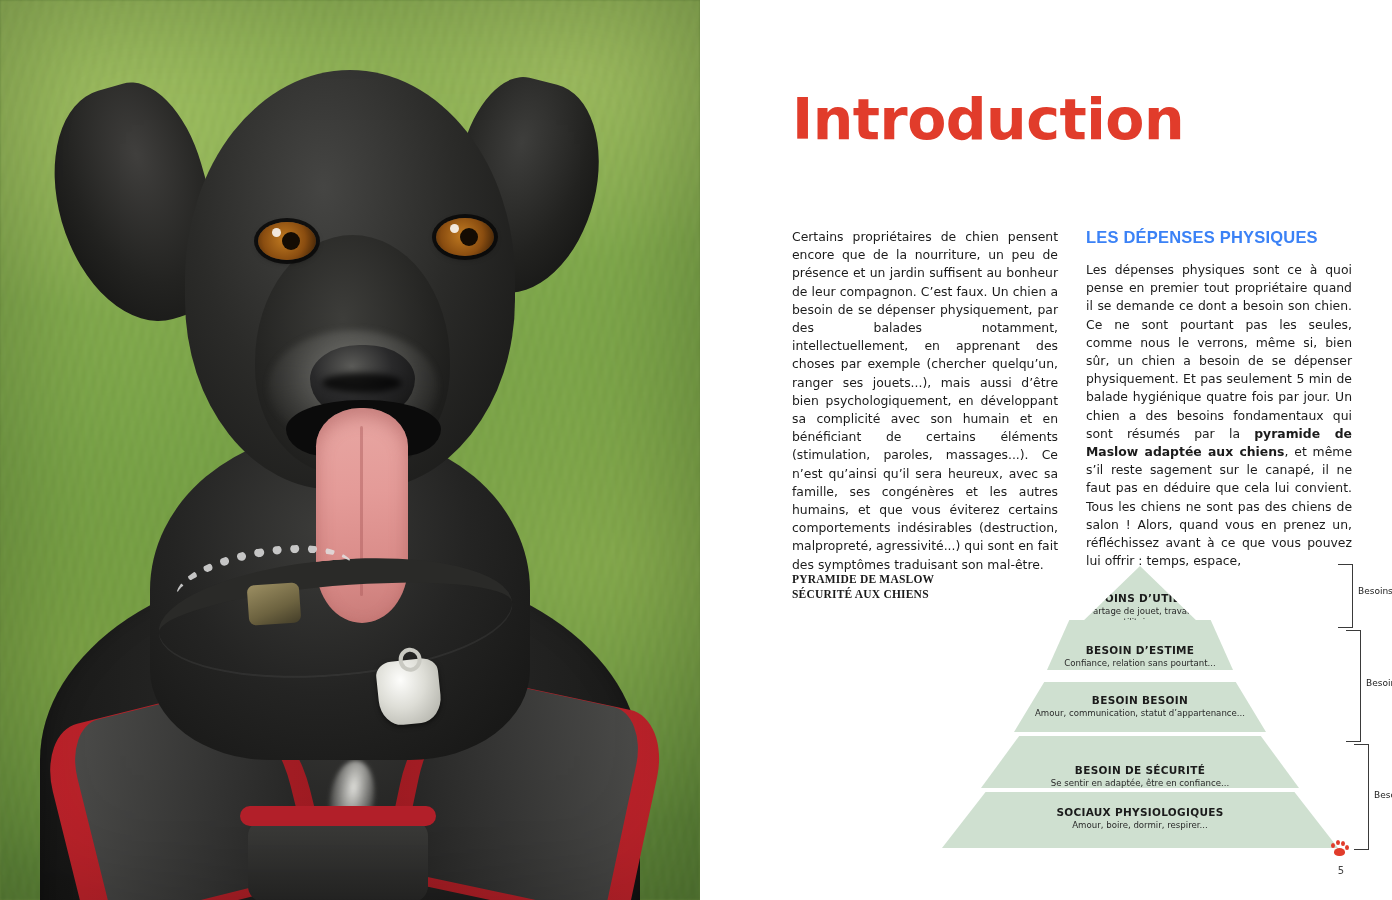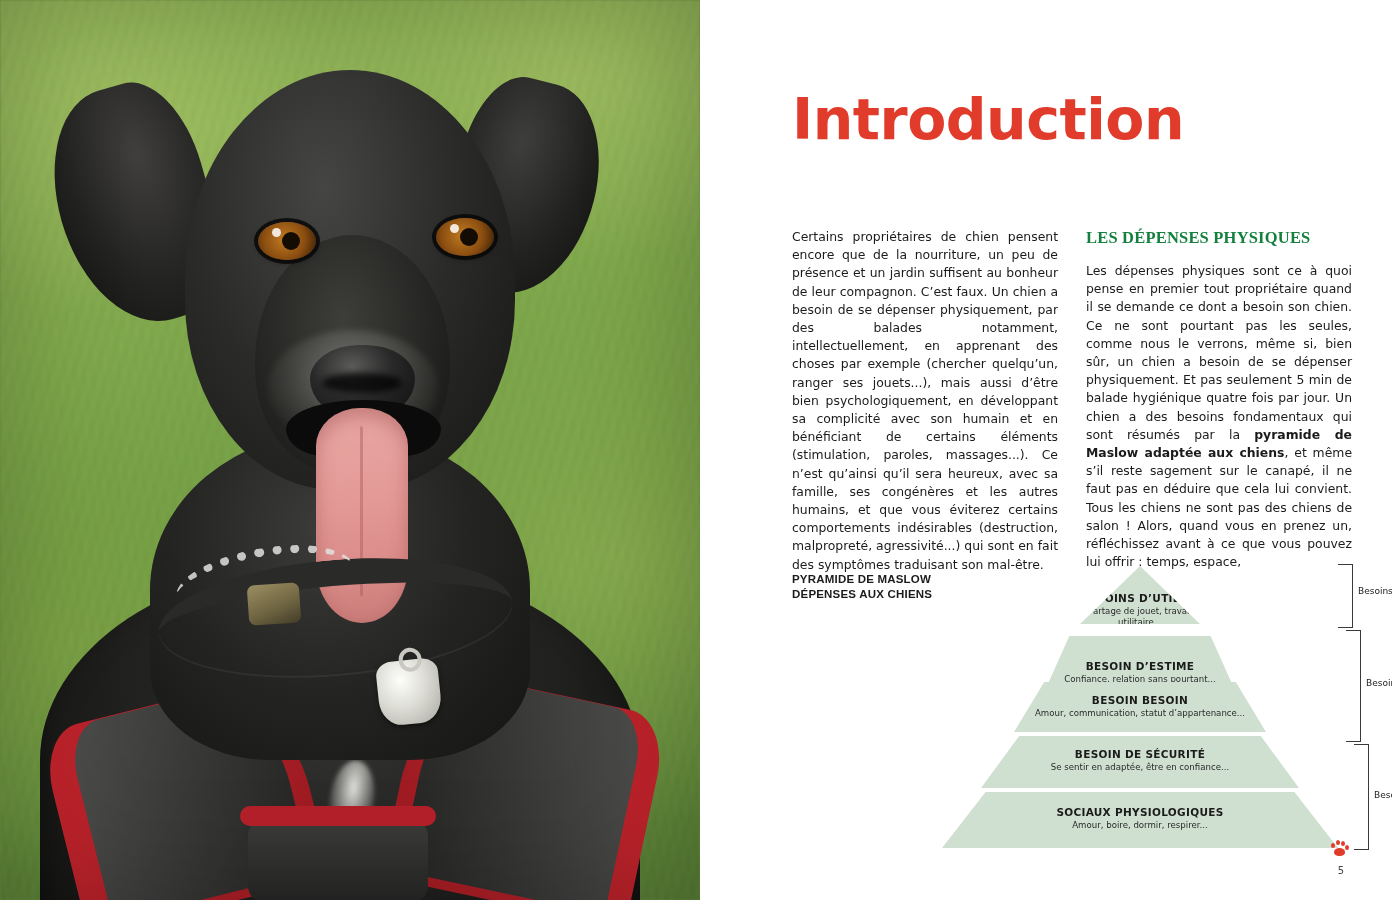--- a/index.html
+++ b/index.html
@@ -359,43 +359,43 @@
   }
   .body-text {
     font-family: "DejaVu Sans", sans-serif;
     font-size: 12.4px;
     line-height: 18.2px;
     color: #1b1b1b;
     text-align: justify;
     margin: 0;
   }
   .section-head {
-    font-family: Liberation Serif, serif;
+    font-family: Liberation Sans, sans-serif;
     font-weight: 700;
     font-size: 16.5px;
     letter-spacing: .2px;
-    color: #15803d;
+    color: #3b82f6;
     margin: 0 0 14px 0;
   }
   .b { font-weight: 700; }
 
   
   .figure {
     position: absolute;
     left: 92px;
     top: 560px;
     width: 600px;
     height: 300px;
   }
   .fig-caption {
     position: absolute;
     left: 0;
     top: 12px;
     width: 180px;
-    font-family: Liberation Sans, sans-serif;
+    font-family: Liberation Serif, serif;
     font-weight: 700;
     font-size: 11.5px;
     line-height: 15px;
     color: #1b1b1b;
     letter-spacing: .2px;
   }
   .pyramid {
     position: absolute;
     left: 148px;
     top: 0px;
@@ -419,23 +419,23 @@
     display: block;
   }
   .tier .t-sub {
     font-size: 8.6px;
     line-height: 11px;
     display: block;
     margin-top: 2px;
     color: #2a2a2a;
   }
   .tier-1 { top: 6px;   width: 120px; height: 58px; clip-path: polygon(50% 0%, 100% 100%, 0% 100%); padding-top: 26px; box-sizing: border-box; }
-  .tier-2 { top: 76px;  width: 186px; height: 50px; clip-path: polygon(12% 0%, 88% 0%, 100% 100%, 0% 100%); padding-top: 24px; box-sizing: border-box; }
+  .tier-2 { top: 60px;  width: 186px; height: 50px; clip-path: polygon(12% 0%, 88% 0%, 100% 100%, 0% 100%); padding-top: 24px; box-sizing: border-box; }
   .tier-3 { top: 122px; width: 252px; height: 50px; clip-path: polygon(12% 0%, 88% 0%, 100% 100%, 0% 100%); padding-top: 12px; box-sizing: border-box; }
-  .tier-4 { top: 176px; width: 318px; height: 52px; clip-path: polygon(12% 0%, 88% 0%, 100% 100%, 0% 100%); padding-top: 12px; box-sizing: border-box; }
+  .tier-4 { top: 176px; width: 318px; height: 52px; clip-path: polygon(12% 0%, 88% 0%, 100% 100%, 0% 100%); padding-top: 28px; box-sizing: border-box; }
   .tier-5 { top: 232px; width: 396px; height: 56px; clip-path: polygon(11% 0%, 89% 0%, 100% 100%, 0% 100%); padding-top: 14px; box-sizing: border-box; }
 
   .brace {
     position: absolute;
     border: 1px solid #3a3a3a;
     border-left: none;
     width: 14px;
   }
   .brace-label {
     position: absolute;
@@ -528,21 +528,21 @@
         <h2 class="section-head">LES DÉPENSES PHYSIQUES</h2>
         <p class="body-text"><span>Les dépenses physiques sont ce à quoi pense en premier tout propriétaire quand il se demande ce dont a besoin son chien. Ce ne sont pourtant pas les seules, comme nous le verrons, même si, bien sûr, un chien a besoin de se dépenser physiquement. Et pas seulement 5 min de balade hygiénique quatre fois par jour. Un chien a des besoins fondamentaux qui sont résumés par la </span><span class="b">pyramide de Maslow adaptée aux chiens</span><span>, et même s’il reste sagement sur le canapé, il ne faut pas en déduire que cela lui convient. Tous les chiens ne sont pas des chiens de salon ! Alors, quand vous en prenez un, réfléchissez avant à ce que vous pouvez lui offrir : temps, espace,</span></p>
       </div>
 
     </div>
 
     <div class="figure">
 
       <div class="fig-caption">
         <div>PYRAMIDE DE MASLOW</div>
-        <div>DÉPENSES AUX CHIENS</div>
+        <div>SÉCURITÉ AUX CHIENS</div>
       </div>
 
       <div class="pyramid">
         <div class="tier tier-1">
           <span class="t-title">BESOINS D’UTILITÉ</span>
           <span class="t-sub">Partage de jouet, travail utilitaire...</span>
         </div>
         <div class="tier tier-2">
           <span class="t-title">BESOIN D’ESTIME</span>
           <span class="t-sub">Confiance, relation sans pourtant...</span>

